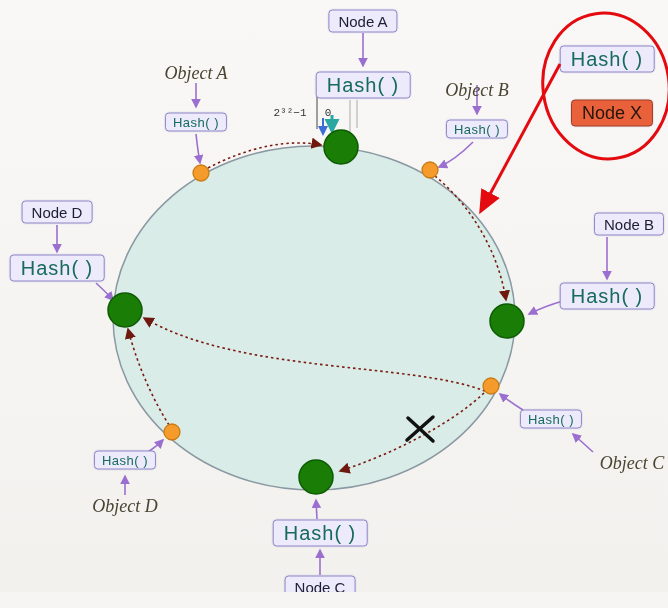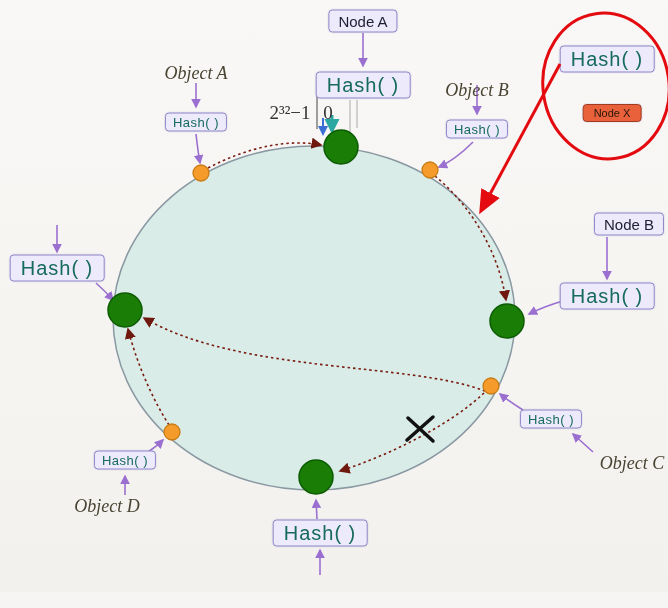--- a/index.html
+++ b/index.html
@@ -11,22 +11,22 @@
   svg.layer{position:absolute;left:0;top:0;pointer-events:none;}
   .lbl{position:absolute;transform:translate(-50%,-50%);white-space:nowrap;z-index:5;}
   .boxed{
     background:#eceafb;border:1px solid #8f86c8;border-radius:4px;
     box-shadow:0 0 0 1px rgba(143,134,200,.12);
   }
   .node-label{font-size:15px;color:#1d1d33;padding:2px 9px;}
   .hash-big{font-size:20px;color:#166a5e;padding:1px 10px;letter-spacing:1px;}
   .hash-small{font-size:13px;color:#166a5e;padding:1px 7px;letter-spacing:.5px;}
   .obj-label{font-family:"Liberation Serif",serif;font-style:italic;font-size:18px;color:#4a4433;}
-  .node-x{background:#e8613b;border:1.5px solid #a03a20;color:#26160a;font-size:11px;padding:2px 10px;}
-  .range-text{font-family:Liberation Serif, serif;font-size:19px;color:#333;}
+  .node-x{background:#e8613b;border:1.5px solid #a03a20;color:#26160a;font-size:18px;padding:2px 10px;}
+  .range-text{font-family:Liberation Mono, monospace;font-size:11px;color:#333;}
   .corner-chip{position:absolute;left:0;top:592px;width:13px;height:16px;background:#2b59c3;z-index:8;}
 </style>
 </head>
 <body>
 
 <div class="stage">
 
   <svg class="layer" width="668" height="608" viewBox="0 0 668 608">
     <defs>
       <marker id="mPurple" markerWidth="8" markerHeight="8" refX="5" refY="3" orient="auto">
@@ -96,35 +96,37 @@
 
   <div class="lbl boxed node-label" style="left:363px;top:21px">Node A</div>
   <div class="lbl boxed hash-big" style="left:363px;top:85px">Hash( )</div>
 
   <div class="lbl obj-label" style="left:196px;top:73px">Object A</div>
   <div class="lbl boxed hash-small" style="left:196px;top:122px">Hash( )</div>
 
   <div class="lbl obj-label" style="left:477px;top:90px">Object B</div>
   <div class="lbl boxed hash-small" style="left:477px;top:129px">Hash( )</div>
 
+  <div class="lbl boxed node-label" style="left:57px;top:212px">Node D</div>
   <div class="lbl boxed hash-big" style="left:57px;top:268px">Hash( )</div>
 
   <div class="lbl boxed node-label" style="left:629px;top:224px">Node B</div>
   <div class="lbl boxed hash-big" style="left:607px;top:296px">Hash( )</div>
 
   <div class="lbl boxed hash-big" style="left:607px;top:59px">Hash( )</div>
   <div class="lbl boxed node-x" style="left:612px;top:113px">Node X</div>
 
   <div class="lbl boxed hash-small" style="left:551px;top:419px">Hash( )</div>
   <div class="lbl obj-label" style="left:632px;top:463px">Object C</div>
 
   <div class="lbl boxed hash-small" style="left:125px;top:460px">Hash( )</div>
-  <div class="lbl obj-label" style="left:107px;top:506px">Object D</div>
+  <div class="lbl obj-label" style="left:125px;top:506px">Object D</div>
 
   <div class="lbl boxed hash-big" style="left:320px;top:533px">Hash( )</div>
+  <div class="lbl boxed node-label" style="left:320px;top:587px">Node C</div>
 
   <div class="lbl range-text" style="left:290px;top:113px">2³²−1</div>
   <div class="lbl range-text" style="left:328px;top:113px">0</div>
 
   <svg class="layer" width="668" height="608" viewBox="0 0 668 608" style="z-index:7">
     <defs>
       <marker id="mRed" markerWidth="10" markerHeight="10" refX="6" refY="3.5" orient="auto">
         <path d="M0,0 L8,3.5 L0,7 Z" fill="#e30b10"></path>
       </marker>
     </defs>

